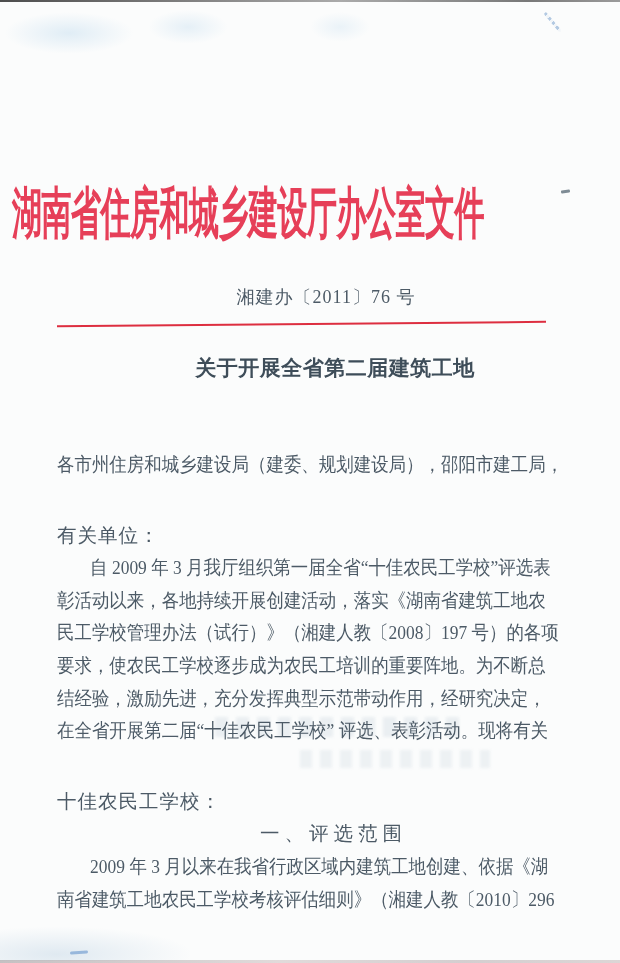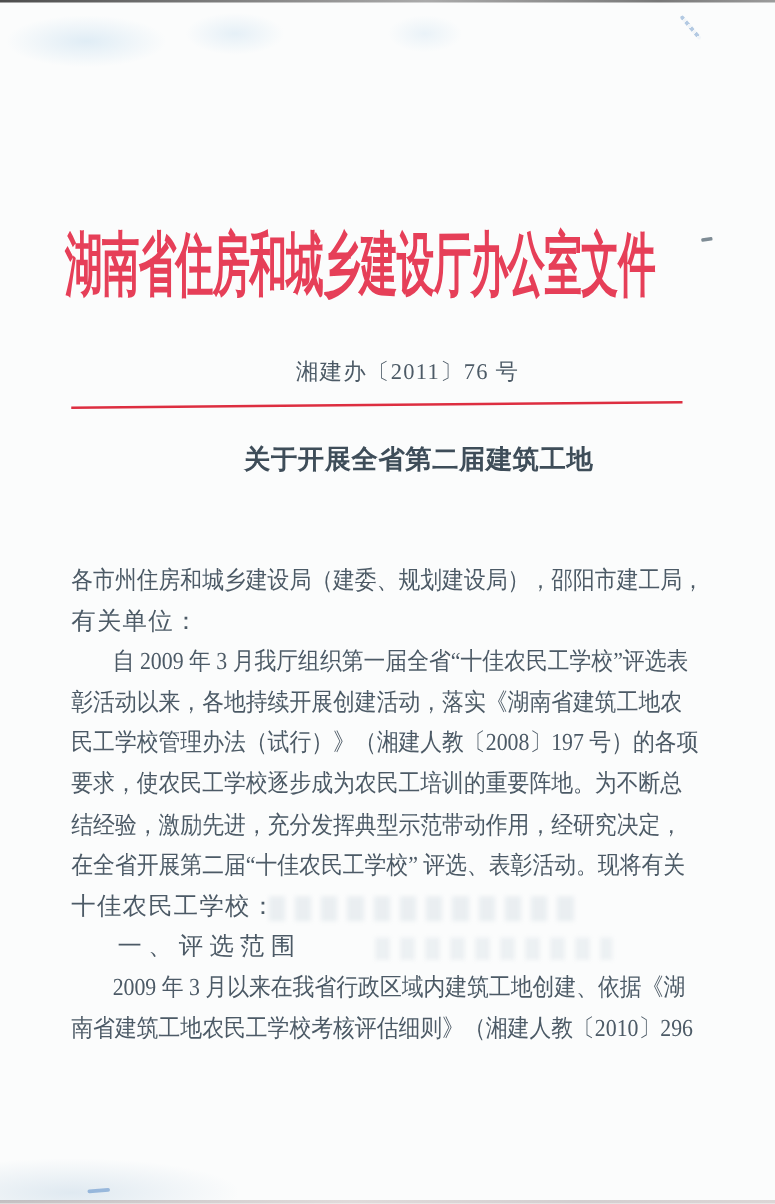--- a/index.html
+++ b/index.html
@@ -22,21 +22,21 @@
   .pen-squiggle{position:absolute;top:10px;left:551px;width:3px;height:24px;
     background:repeating-linear-gradient(180deg,rgba(120,160,205,.55) 0 3px,rgba(120,160,205,.08) 3px 6px);
     transform:rotate(-40deg);border-radius:2px;}
   .dash-mark{position:absolute;top:190px;left:561px;width:9px;height:3px;background:#5f6f7a;border-radius:1px;transform:rotate(-8deg);opacity:.8;}
   .bleed1{position:absolute;top:717px;left:215px;width:250px;height:20px;filter:blur(1.5px);
     background:repeating-linear-gradient(90deg,rgba(115,145,168,.12) 0 13px,rgba(115,145,168,0) 13px 21px);}
   .bleed2{position:absolute;top:750px;left:300px;width:190px;height:18px;filter:blur(1.8px);
     background:repeating-linear-gradient(90deg,rgba(115,145,168,.10) 0 12px,rgba(115,145,168,0) 12px 20px);}
 
   
-  .banner{position:absolute;top:186px;left:0;width:496px;text-align:center;margin-left:40px;}
+  .banner{position:absolute;top:186px;left:0;width:496px;text-align:center;}
   .banner span{
     display:inline-block;white-space:nowrap;
     font-family:"Liberation Serif","DejaVu Serif",serif;font-weight:bold;
     font-size:30px;line-height:30px;letter-spacing:-0.5px;
     color:var(--header-red,#e63f58);
     transform:scaleY(1.85);transform-origin:center top;
   }
   
   .docnum{position:absolute;top:286px;left:16px;width:620px;text-align:center;
     font-size:18px;line-height:22px;letter-spacing:1px;color:var(--ink-body,#4c5a66);}
@@ -46,22 +46,22 @@
   
   .title{position:absolute;top:352px;left:0;width:614px;text-align:center;
     font-family:"Liberation Sans","DejaVu Sans",sans-serif;font-weight:bold;
     font-size:21px;line-height:32.5px;letter-spacing:.5px;color:var(--ink-title,#3e4d59);padding-left:28px;}
   
   .bodytext{position:absolute;top:449px;left:57px;width:516px;
     font-size:19.5px;color:var(--ink-body,#4c5a66);}
   .line{height:32.6px;line-height:32.6px;white-space:nowrap;}
   .fit{transform:scaleX(0.895);transform-origin:0 50%;}
   .indent{text-indent:37px;}
-  .short{letter-spacing:1px;}
-  .heading{letter-spacing:5px;}
+  .short{letter-spacing:1px;margin-top:38px;}
+  .heading{letter-spacing:5px;text-align:center;}
 </style>
 </head>
 <body>
 
 <div class="top-edge"></div>
 <div class="smudge sm1"></div>
 <div class="smudge sm2"></div>
 <div class="smudge sm3"></div>
 <div class="pen-squiggle"></div>
 <div class="dash-mark"></div>

